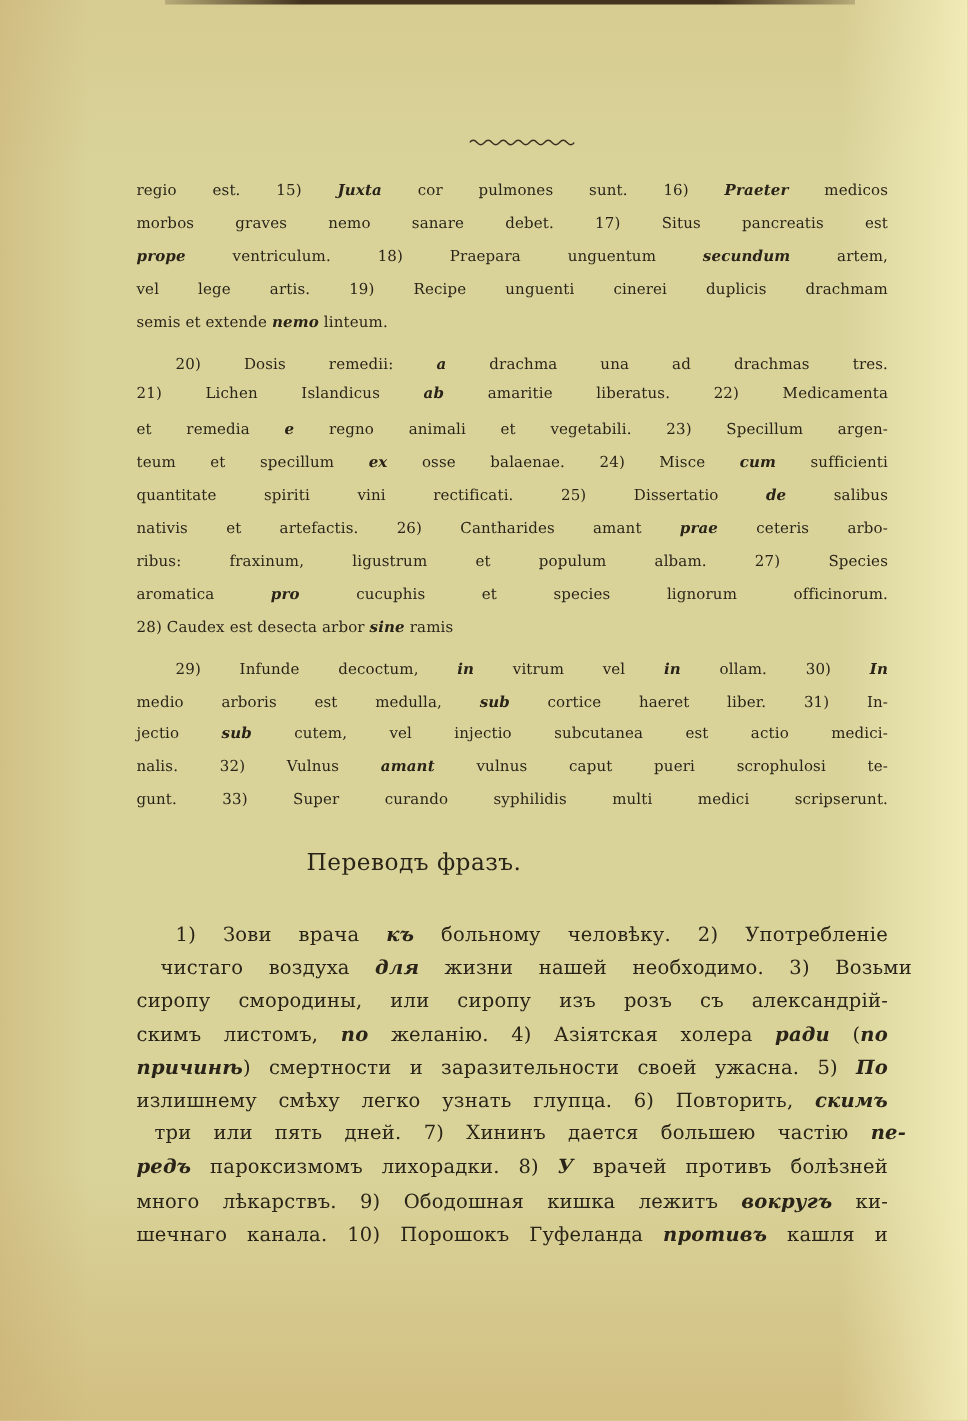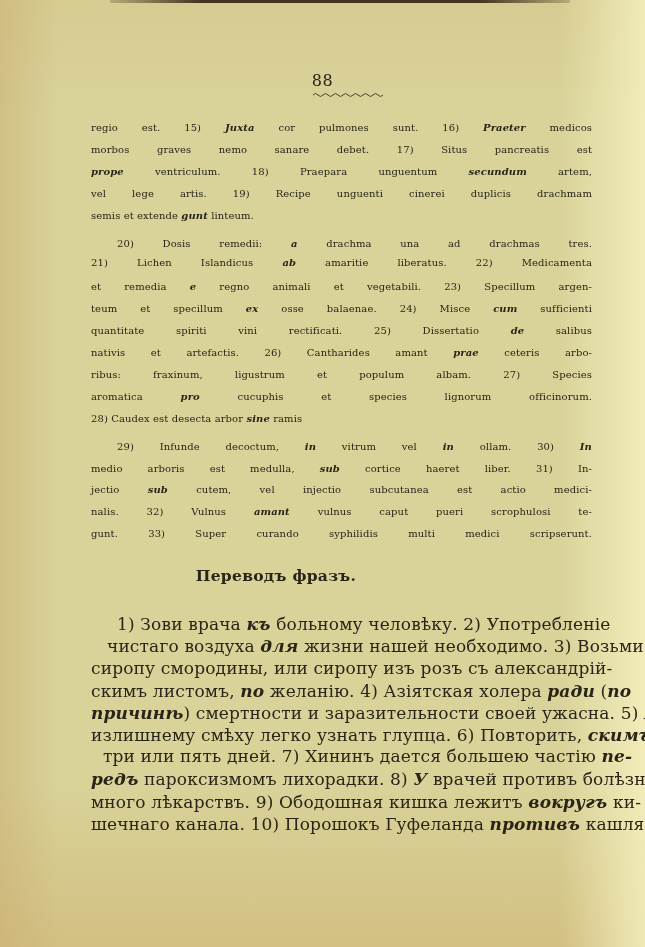--- a/index.html
+++ b/index.html
@@ -57,42 +57,41 @@
     }
     .line.indent { left: 117px; width: 475px; }
     .line.last { text-align-last: left; }
     .line i { font-style: italic; font-weight: bold; }
     .heading {
       position: absolute;
       left: 0; width: 552px;
       top: 566px;
       text-align: center;
       font-size: 15.5px;
-      font-weight: bold;
+      font-weight: normal;
       letter-spacing: 0.3px;
     }
-    .ru { font-size: 17px; letter-spacing: 0.15px; }
+    .ru { font-size: 13px; letter-spacing: 0.15px; }
   </style>
 </head>
 <body>
 
 <div class="page">
   <div class="top-edge"></div>
 
-  <div class="page-number">88</div>
   <svg class="ornament" viewBox="0 0 70 6" preserveAspectRatio="none">
     <path d="M0 3 Q2.5 0 5 3 T10 3 T15 3 T20 3 T25 3 T30 3 T35 3 T40 3 T45 3 T50 3 T55 3 T60 3 T65 3 T70 3" fill="none" stroke="#3a3020" stroke-width="0.9"></path>
   </svg>
 
   <div id="latin">
       <div class="line" style="top: 117px;"><span>regio est. 15) </span><i>Juxta</i><span> cor pulmones sunt. 16) </span><i>Praeter</i><span> medicos</span></div>
       <div class="line" style="top: 138.9px;"><span>morbos graves nemo sanare debet. 17) Situs pancreatis est</span></div>
       <div class="line" style="top: 160.8px;"><i>prope</i><span> ventriculum. 18) Praepara unguentum </span><i>secundum</i><span> artem,</span></div>
       <div class="line" style="top: 182.7px;"><span>vel lege artis. 19) Recipe unguenti cinerei duplicis drachmam</span></div>
-      <div class="line last" style="top: 204.6px;"><span>semis et extende </span><i>gunt</i><span> linteum.</span></div>
+      <div class="line last" style="top: 204.6px;"><span>semis et extende </span><i>nemo</i><span> linteum.</span></div>
       <div class="line indent" style="top: 232.5px;"><span>20) Dosis remedii: </span><i>a</i><span> drachma una ad drachmas tres.</span></div>
       <div class="line" style="top: 252px;"><span>21) Lichen Islandicus </span><i>ab</i><span> amaritie liberatus. 22) Medicamenta</span></div>
       <div class="line" style="top: 276.3px;"><span>et remedia </span><i>e</i><span> regno animali et vegetabili. 23) Specillum argen-</span></div>
       <div class="line" style="top: 298.2px;"><span>teum et specillum </span><i>ex</i><span> osse balaenae. 24) Misce </span><i>cum</i><span> sufficienti</span></div>
       <div class="line" style="top: 320.1px;"><span>quantitate spiriti vini rectificati. 25) Dissertatio </span><i>de</i><span> salibus</span></div>
       <div class="line" style="top: 342px;"><span>nativis et artefactis. 26) Cantharides amant </span><i>prae</i><span> ceteris arbo-</span></div>
       <div class="line" style="top: 363.9px;"><span>ribus: fraxinum, ligustrum et populum albam. 27) Species</span></div>
       <div class="line" style="top: 385.8px;"><span>aromatica </span><i>pro</i><span> cucuphis et species lignorum officinorum.</span></div>
       <div class="line last" style="top: 407.7px;"><span>28) Caudex est desecta arbor </span><i>sine</i><span> ramis</span></div>
       <div class="line indent" style="top: 435.6px;"><span>29) Infunde decoctum, </span><i>in</i><span> vitrum vel </span><i>in</i><span> ollam. 30) </span><i>In</i></div>

